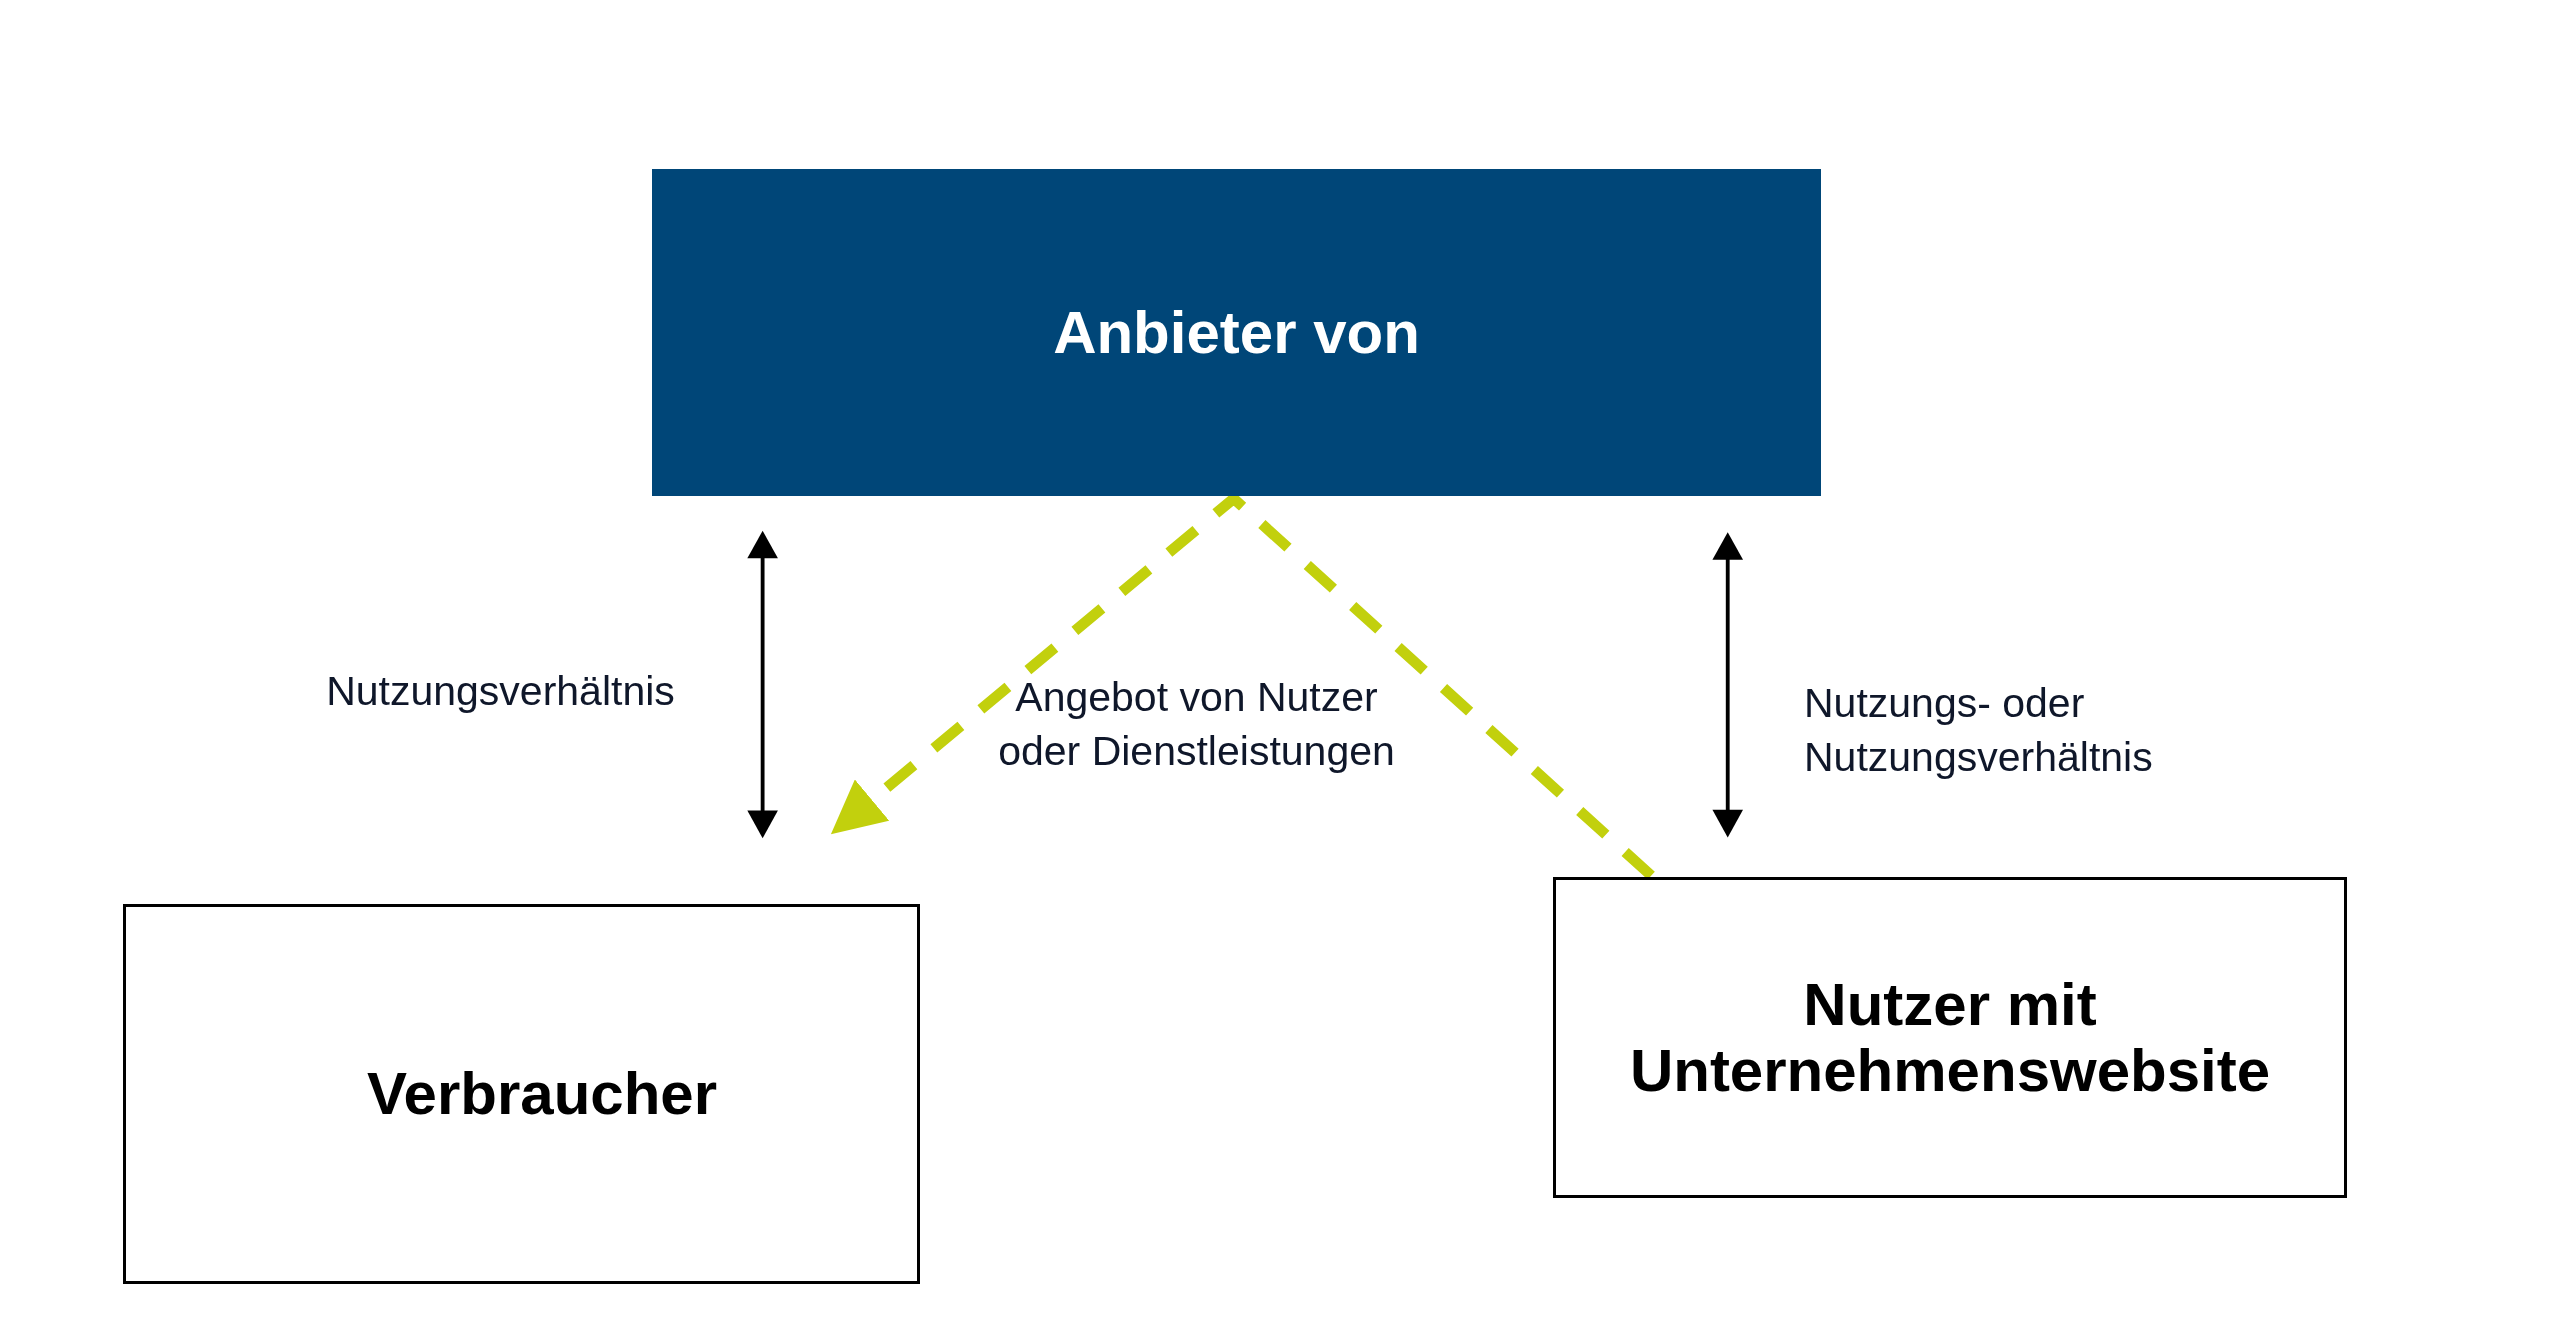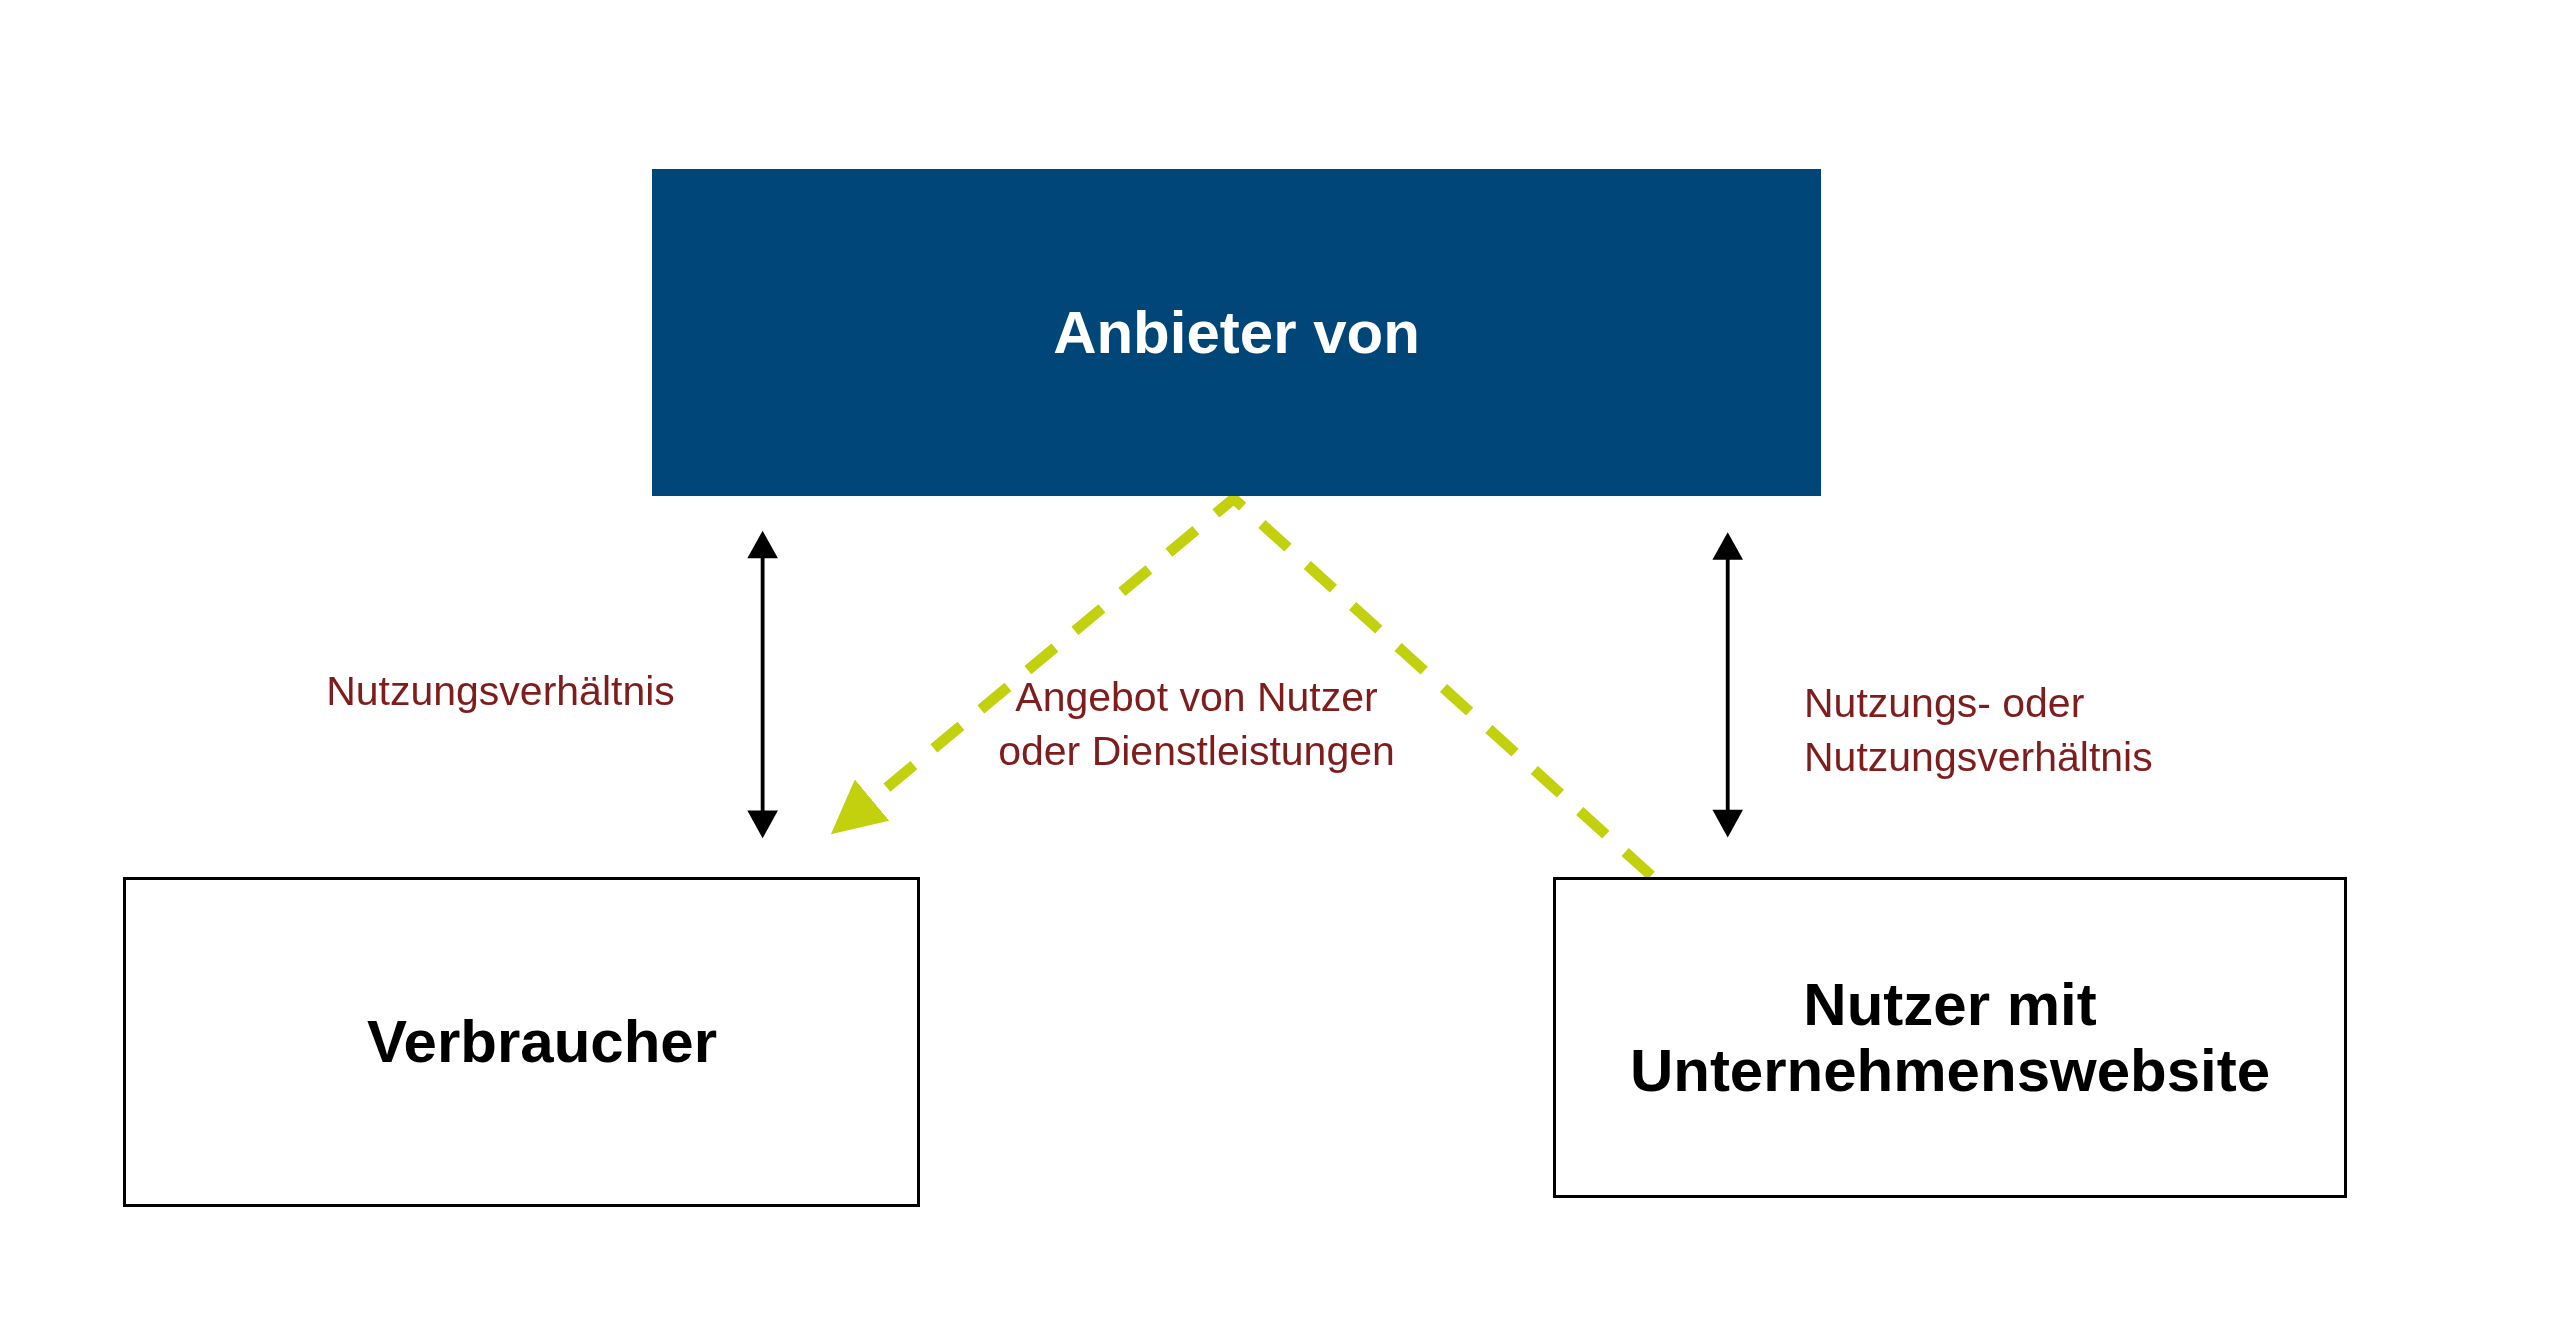--- a/index.html
+++ b/index.html
@@ -33,41 +33,41 @@
     background: #004678;
     color: #ffffff;
   }
   .node-plain {
     background: #ffffff;
     border: 3.1px solid #000000;
     color: #000000;
   }
   .node-consumer {
     left: 123px;
-    top: 877px;
+    top: 904px;
     width: 797px;
-    height: 330px;
+    height: 380px;
     padding-left: 41px;
   }
   .node-business {
     left: 1553px;
     top: 877px;
     width: 794px;
     height: 321px;
   }
   .node-title {
     font-weight: bold;
     font-size: 60px;
     line-height: 66px;
   }
   .edge-label {
     position: absolute;
     font-size: 41px;
     line-height: 54px;
-    color: #7f1d1d;
+    color: #0f172a;
   }
   .label-consumer-relation {
     left: 233px;
     top: 664px;
     width: 535px;
     text-align: center;
   }
   .label-offer {
     left: 929px;
     top: 670px;

